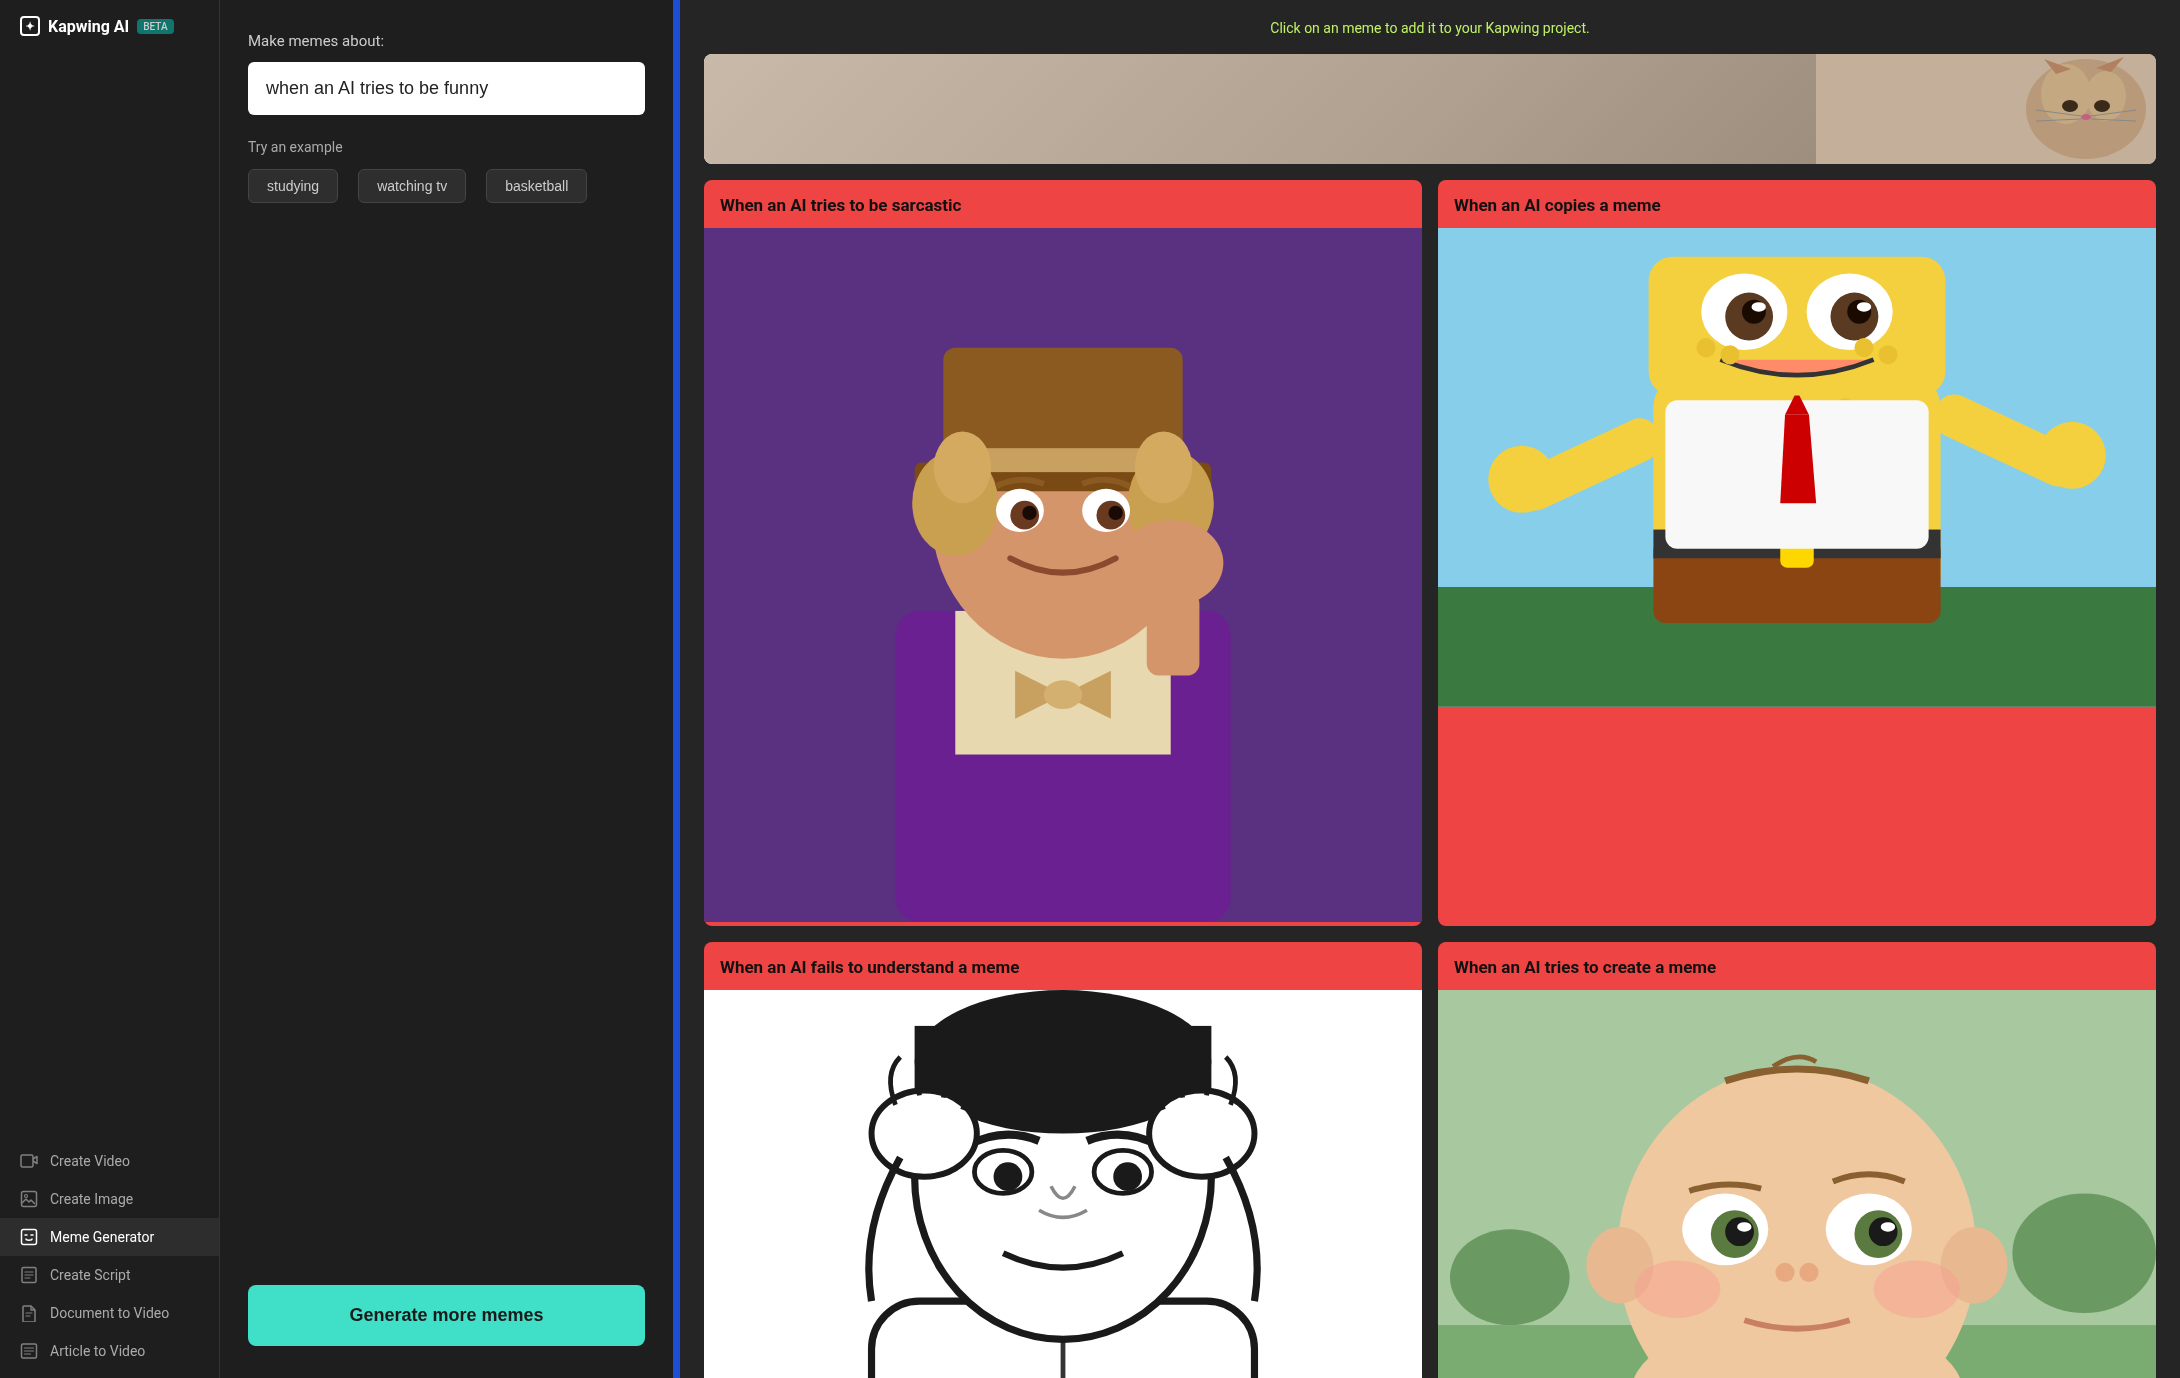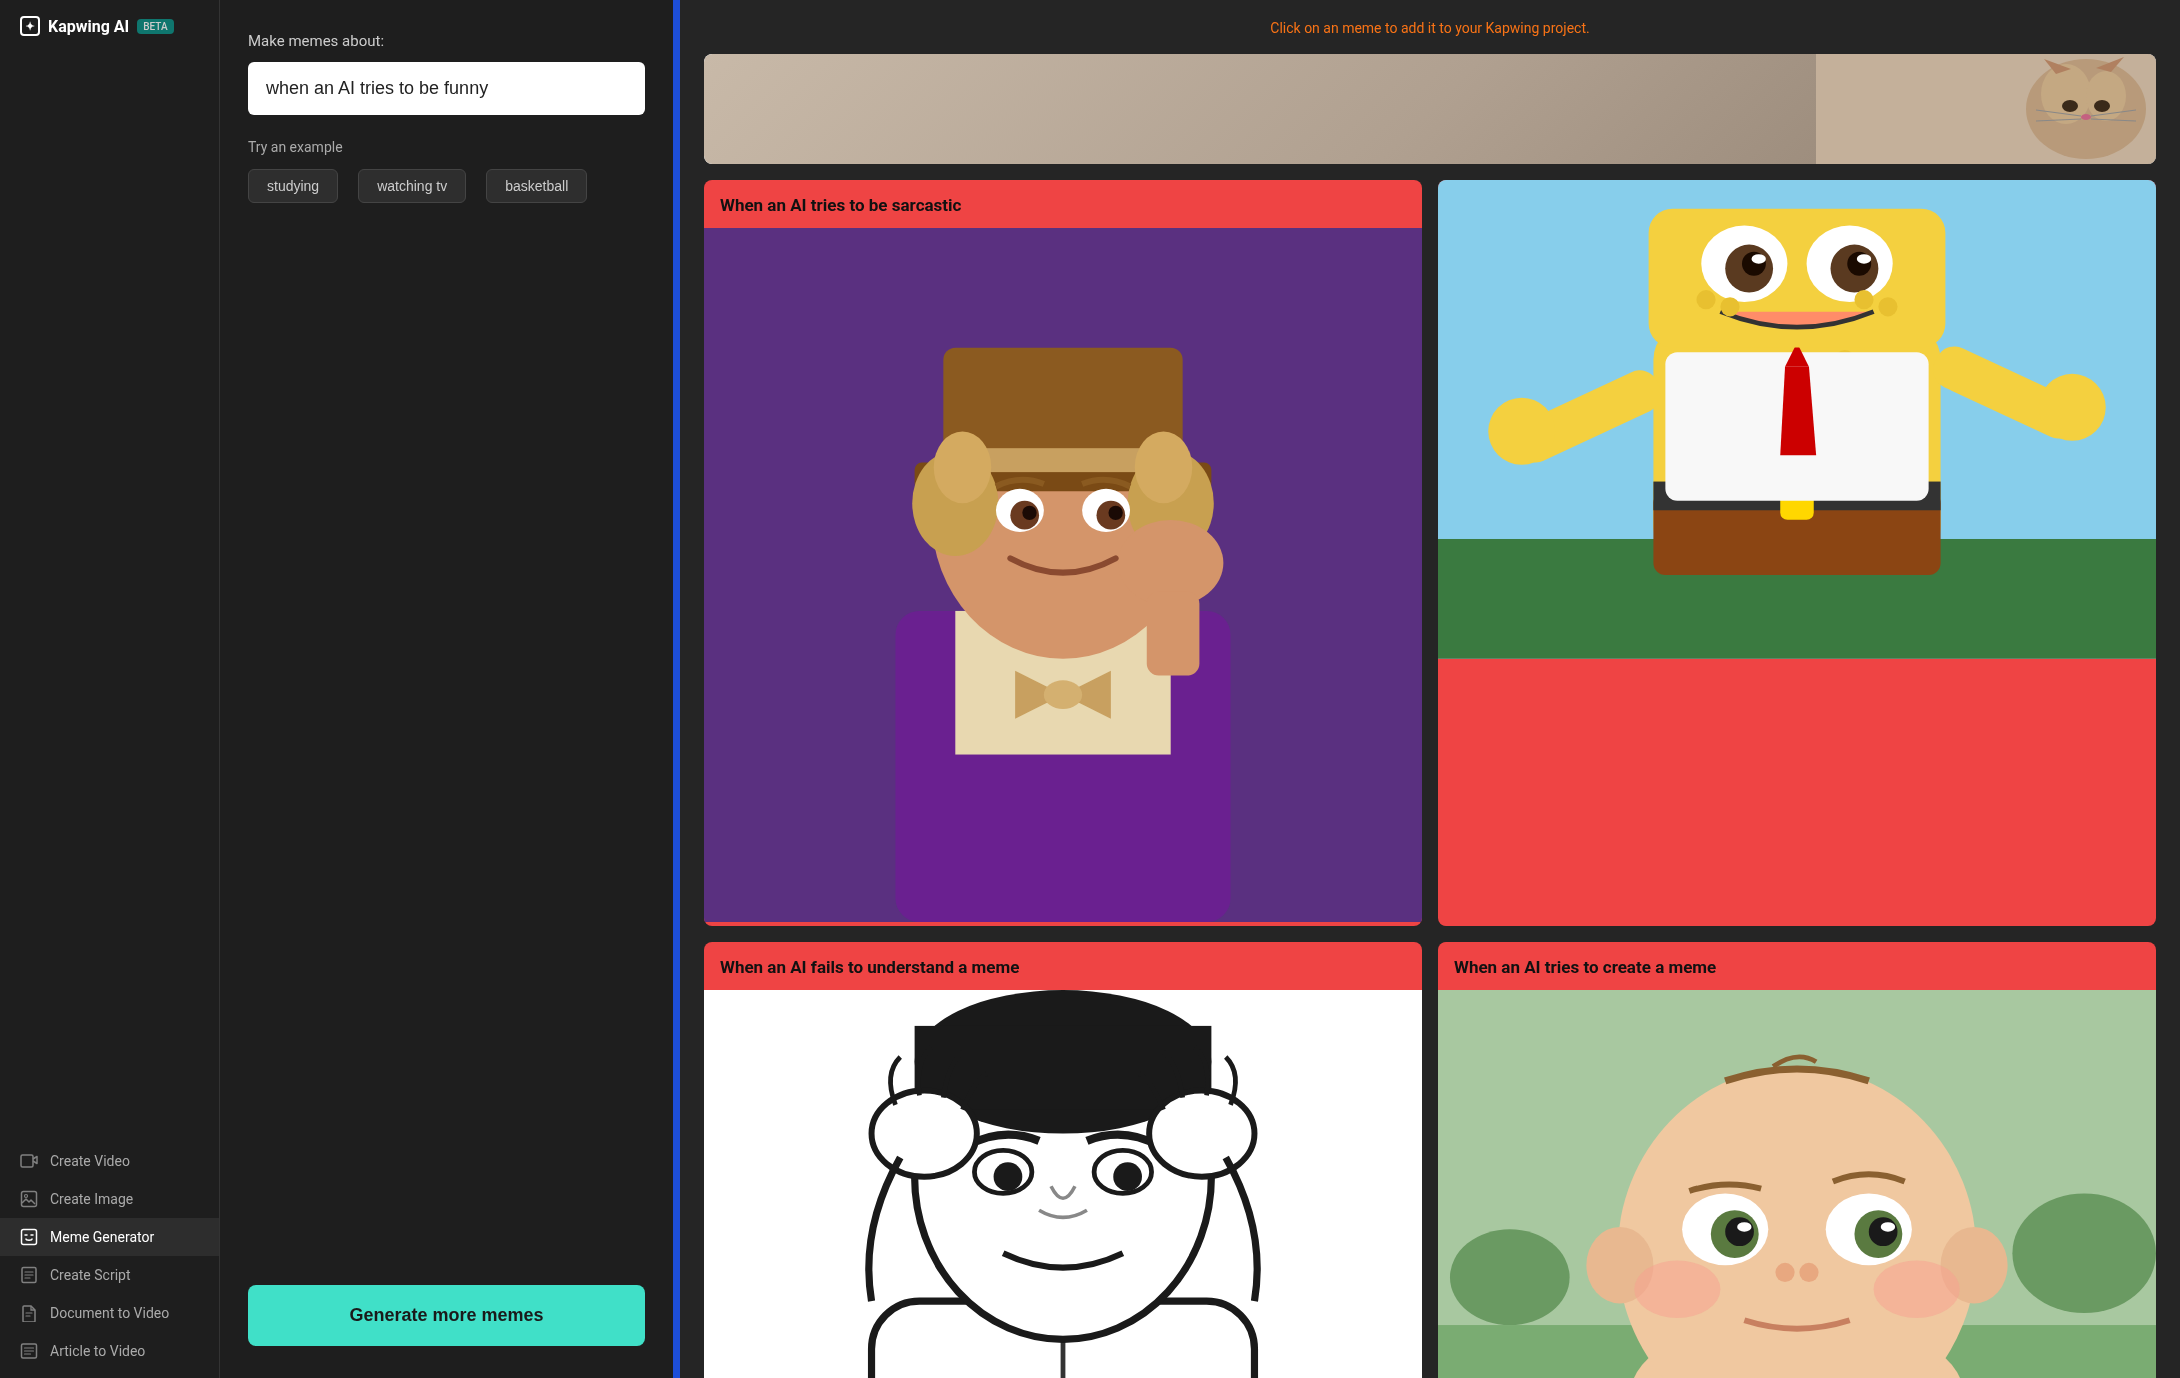--- a/index.html
+++ b/index.html
@@ -146,21 +146,21 @@
 
     
     .right-panel {
       flex: 1;
       background: #252525;
       overflow-y: auto;
       padding: 20px 24px;
     }
     .click-hint {
       text-align: center;
-      color: #f97316;
+      color: #bef264;
       font-size: 14px;
       margin-bottom: 18px;
     }
     .meme-grid {
       display: grid;
       grid-template-columns: 1fr 1fr;
       gap: 16px;
     }
     .meme-card {
       background: #ef4444;
@@ -351,20 +351,21 @@
 
             <path d="M128 138 Q150 150 172 138" stroke="#8a4a30" stroke-width="2.5" fill="none" stroke-linecap="round"></path>
 
             <path d="M122 108 Q132 103 142 107" stroke="#8a5a20" stroke-width="2.5" fill="none"></path>
             <path d="M158 107 Q168 103 178 108" stroke="#8a5a20" stroke-width="2.5" fill="none"></path>
           </svg>
         </div>
       </div>
 
       <div class="meme-card">
+        <div class="meme-title">When an AI copies a meme</div>
         <div class="meme-image-area">
           <svg width="100%" viewBox="0 0 300 200">
 
             <rect width="300" height="200" fill="#87ceeb"></rect>
 
             <rect y="150" width="300" height="50" fill="#3a7a40"></rect>
 
             <rect x="90" y="60" width="120" height="100" rx="15" fill="#f4d03f"></rect>
 
             <circle cx="110" cy="80" r="5" fill="#e8c030" opacity="0.7"></circle>

